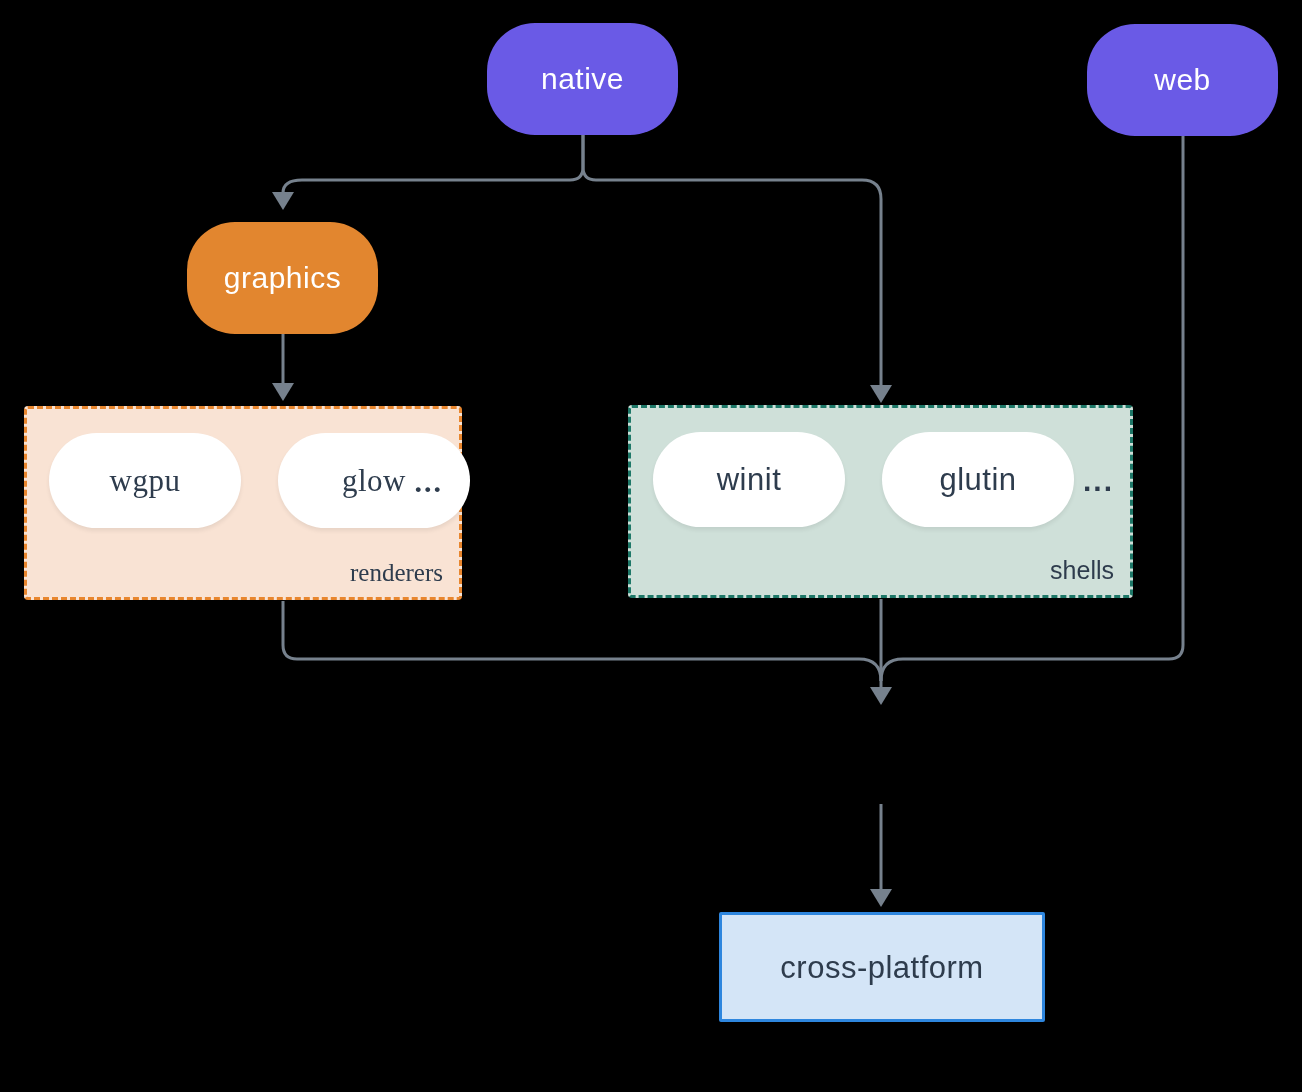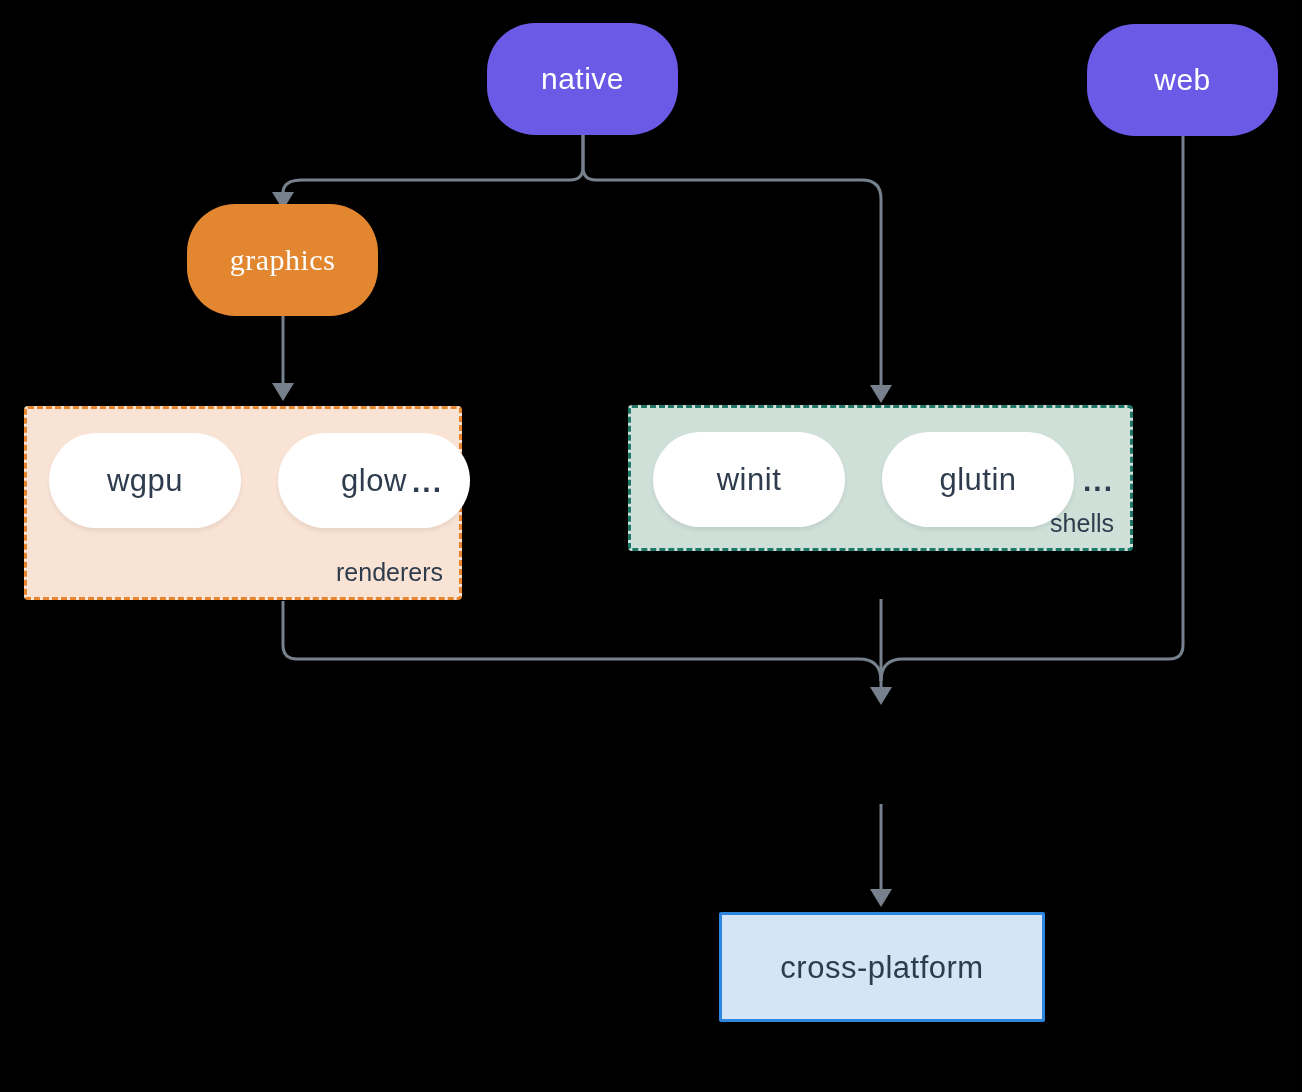--- a/index.html
+++ b/index.html
@@ -23,32 +23,32 @@
   svg.wires polygon { fill:var(--line); }
 
   .pill {
     position:absolute; z-index:2;
     width:191px; height:112px; border-radius:48px;
     display:flex; align-items:center; justify-content:center;
     font-size:30px; letter-spacing:0.5px; color:var(--pill-text-light);
   }
   .pill-native   { left:487px; top:23px;  background:var(--purple); }
   .pill-web      { left:1087px; top:24px; background:var(--purple); }
-  .pill-graphics { left:187px; top:204px; background:var(--orange);font-family:Liberation Serif, serif; }
+  .pill-graphics { left:187px; top:222px; background:var(--orange); }
   .pill-iced     { left:785px; top:708px; background:var(--blue); }
 
   .group {
     position:absolute; z-index:2; border-radius:4px;
   }
   .group-renderers {
     left:24px; top:406px; width:438px; height:194px;
-    background:var(--renderers-fill); border:3px dashed var(--renderers-border);
+    background:var(--renderers-fill); border:3px dashed var(--renderers-border);font-family:Liberation Serif, serif;
   }
   .group-shells {
-    left:628px; top:405px; width:505px; height:146px;
+    left:628px; top:405px; width:505px; height:193px;
     background:var(--shells-fill); border:3px dashed var(--shells-border);
   }
   .white-pill {
     position:absolute;
     width:192px; height:95px; border-radius:48px;
     background:var(--white-pill);
     display:flex; align-items:center; justify-content:center;
     font-size:31px; letter-spacing:0.5px; color:var(--dark-text);
     box-shadow:0 3px 4px rgba(0,0,0,0.07);
   }

